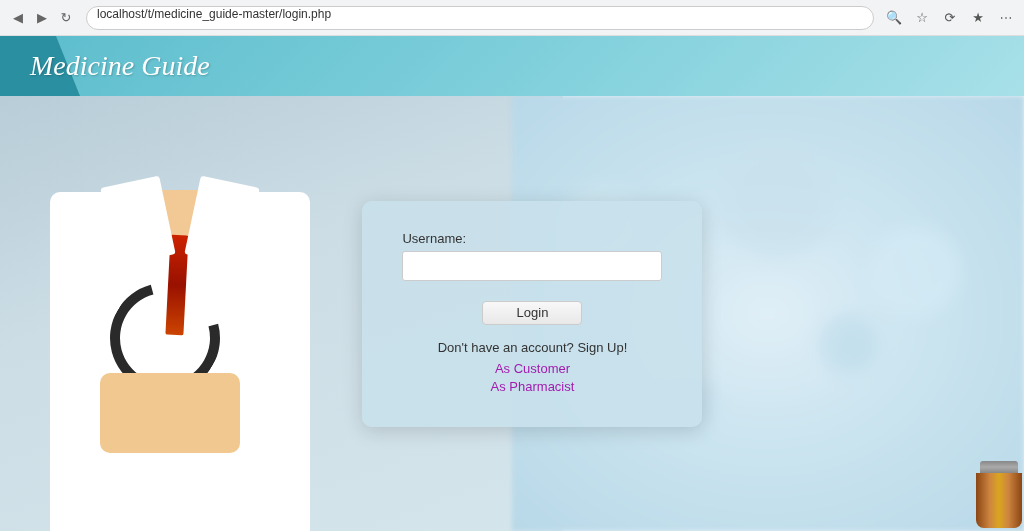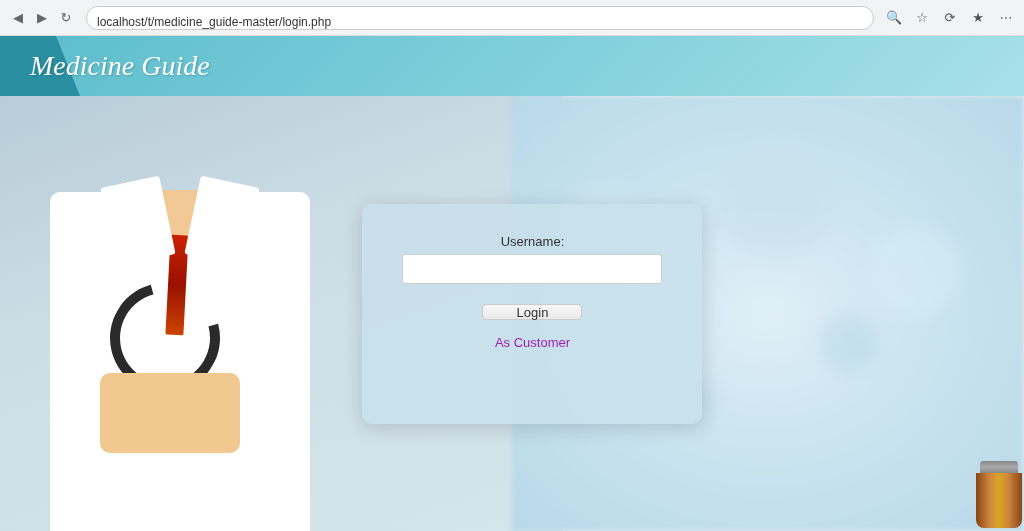--- a/index.html
+++ b/index.html
@@ -43,21 +43,21 @@
       font-size: 13px;
     }
 
     .address-bar {
       flex: 1;
       height: 24px;
       border: 1px solid #ccc;
       border-radius: 12px;
       background: white;
       display: flex;
-      align-items: flex-end;
+      align-items: flex-start;
       padding: 0 10px;
       font-size: 12px;
       color: #333;
       margin: 0 4px;
     }
 
     .browser-actions {
       display: flex;
       gap: 8px;
       align-items: center;
@@ -198,39 +198,39 @@
 
     .form-group {
       margin-bottom: 15px;
     }
 
     .form-label {
       display: block;
       font-size: 13px;
       color: #333;
       margin-bottom: 5px;
-      text-align: center;
+      text-align: left;
     }
 
     .form-input {
       width: 100%;
       height: 30px;
       border: 1px solid #ccc;
       border-radius: 3px;
       background: white;
       padding: 0 8px;
       font-size: 13px;
       outline: none;
     }
 
     .login-btn {
       display: block;
       margin: 20px auto 15px;
       width: 100px;
-      height: 16px;
+      height: 24px;
       background: linear-gradient(to bottom, #f8f8f8 0%, #e8e8e8 100%);
       border: 1px solid #ccc;
       border-radius: 4px;
       font-size: 13px;
       cursor: pointer;
       color: #333;
     }
 
     .signup-text {
       text-align: center;
@@ -319,20 +319,22 @@
     <div class="login-card">
 
       <div class="form-group">
         <label class="form-label">Username:</label>
         <input class="form-input" type="text" style="">
       </div>
 
 
       <button class="login-btn">Login</button>
 
+      <p class="signup-text">Don't have an account? Sign Up!</p>
 
       <a class="signup-link" href="#">As Customer</a>
 
+      <a class="signup-link" href="#">As Pharmacist</a>
 
     </div>
 
   </div>
 </div>
 
 </body></html>

